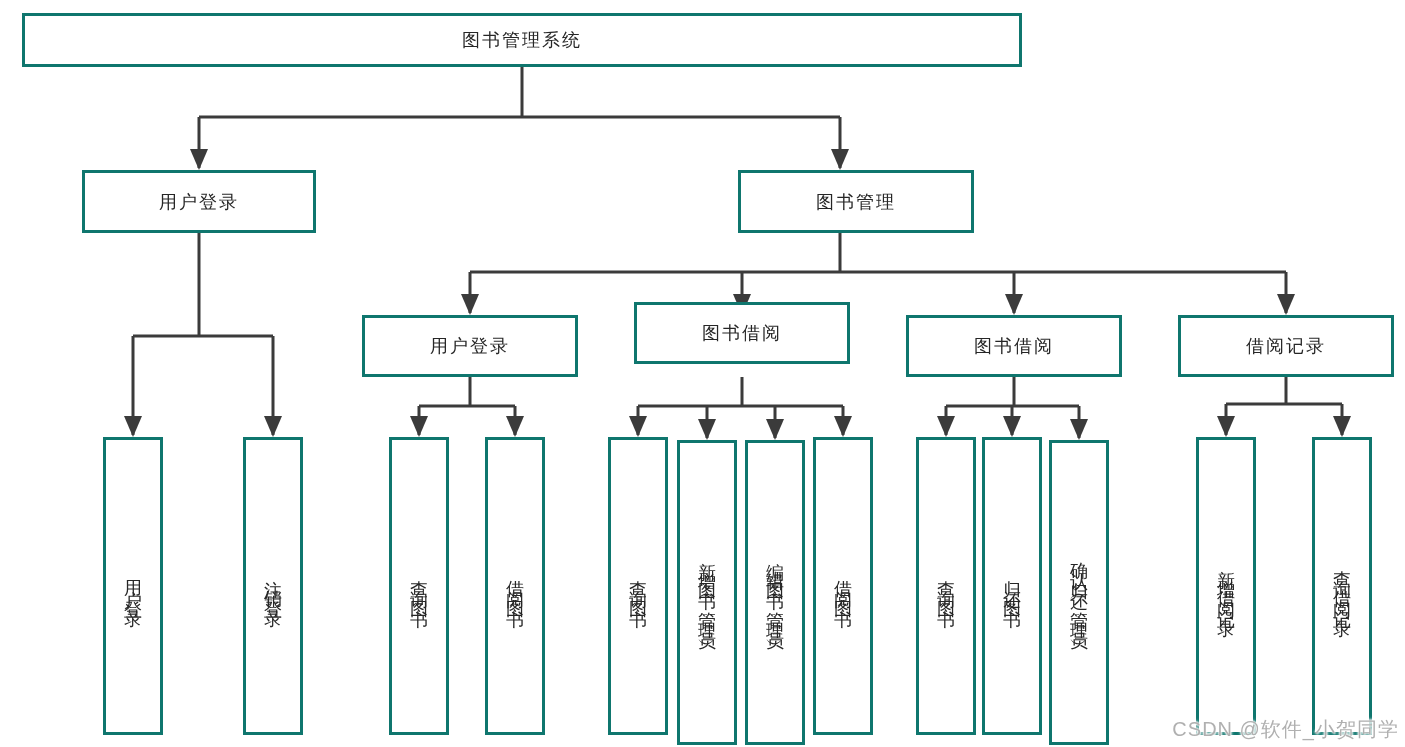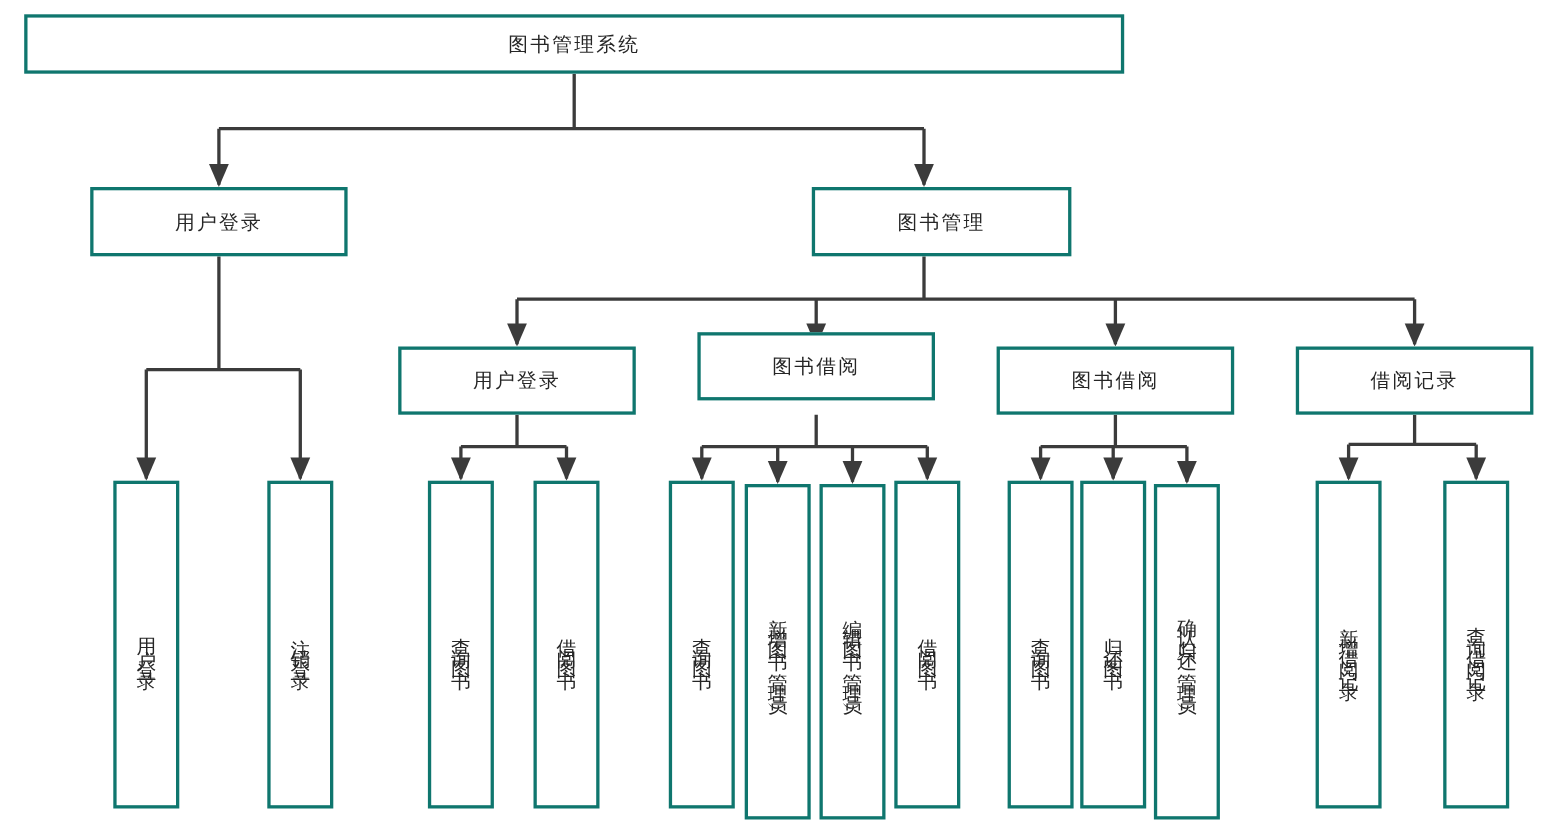--- a/index.html
+++ b/index.html
@@ -188,13 +188,14 @@
     <span>确认归还（管理员）</span>
   </div>
 
   <div class="box v n-br-add">
     <span>新增借阅记录</span>
   </div>
   <div class="box v n-br-query">
     <span>查询借阅记录</span>
   </div>
 
+  <div class="watermark">CSDN @软件_小贺同学</div>
 </div>
 
 </body></html>

